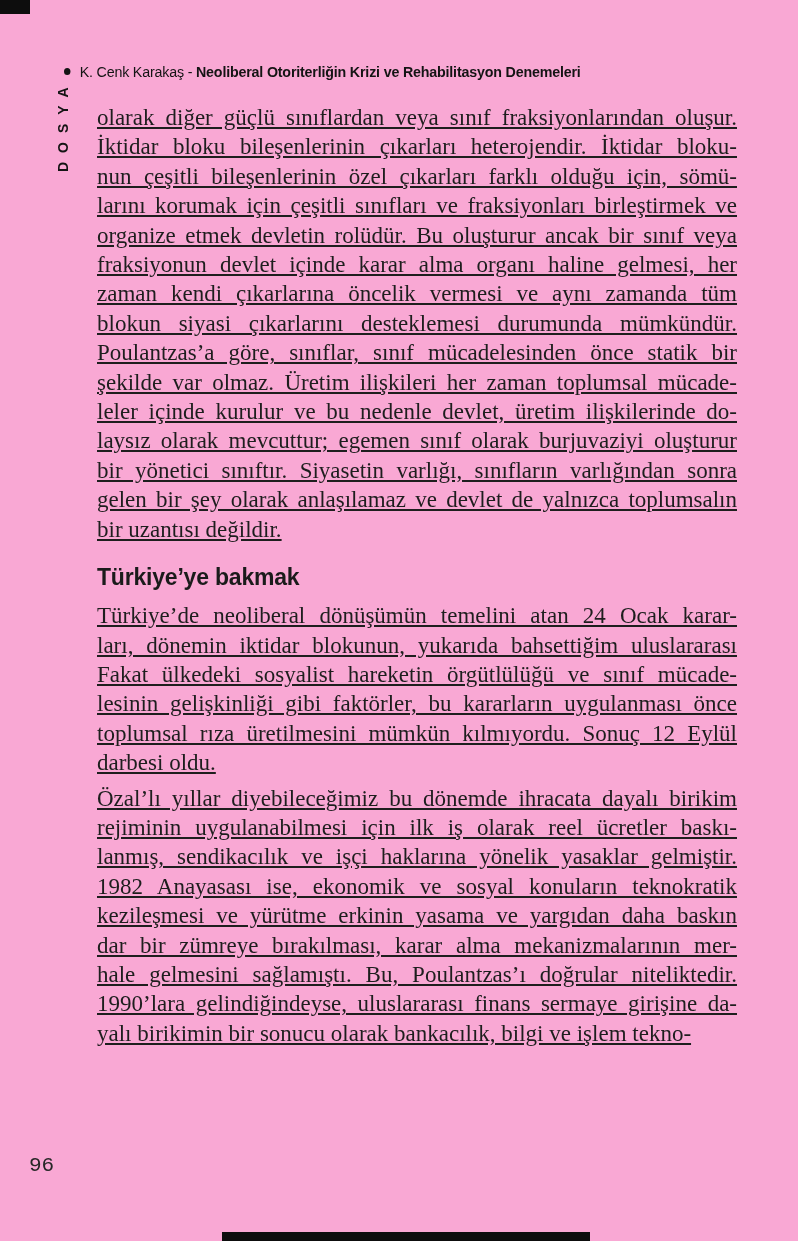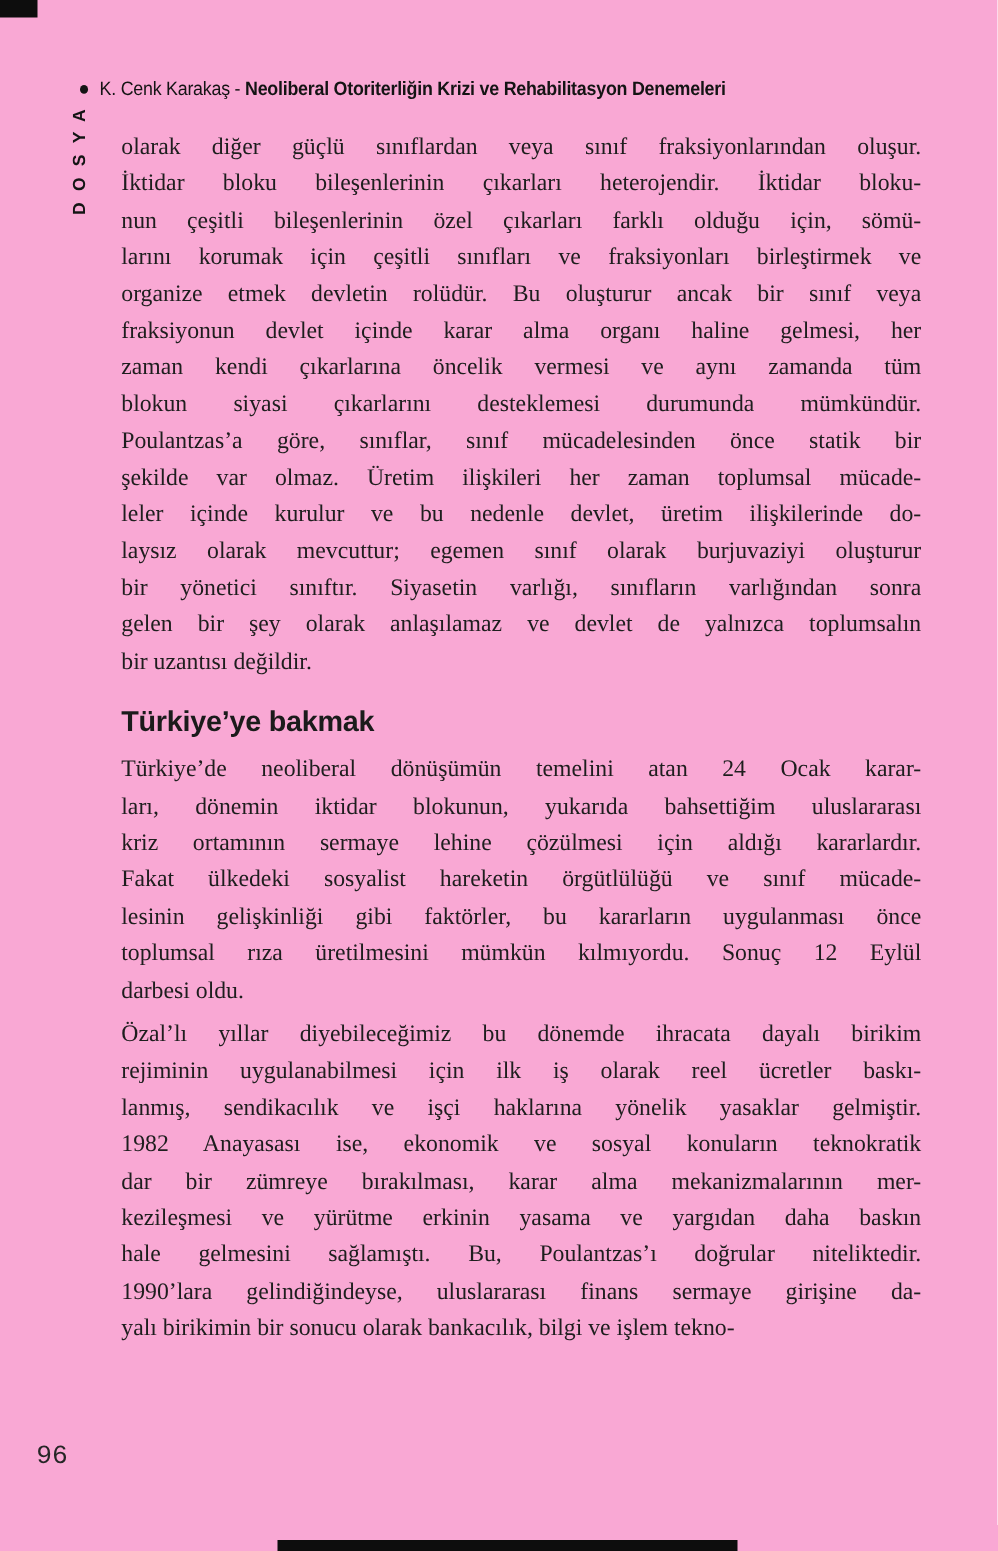--- a/index.html
+++ b/index.html
@@ -50,23 +50,24 @@
     letter-spacing: 9px; color: #141414;
     white-space: nowrap;
   }
   
   .page-body {
     position: absolute; left: 97px; top: 103px;
     width: 640px;
   }
   .para { margin: 0 0 6px 0; }
   .ln {
-    font-size: 19px; line-height: 29.4px;
+    font-size: 23px; line-height: 29.4px;
     text-align: justify; text-align-last: justify;
     color: #1e1e1e;
+    text-decoration: underline;
   }
   .ln.last { text-align-last: left; }
   .section-heading {
     margin: 20px 0 11px 0;
     font-family: "Liberation Sans", sans-serif;
     font-weight: 700; font-size: 23px; line-height: 26px;
     letter-spacing: -0.2px; color: #1b1b1b;
   }
   
   .page-number {
@@ -104,33 +105,32 @@
         <div class="ln">leler içinde kurulur ve bu nedenle devlet, üretim ilişkilerinde do-</div>
         <div class="ln">laysız olarak mevcuttur; egemen sınıf olarak burjuvaziyi oluşturur</div>
         <div class="ln">bir yönetici sınıftır. Siyasetin varlığı, sınıfların varlığından sonra</div>
         <div class="ln">gelen bir şey olarak anlaşılamaz ve devlet de yalnızca toplumsalın</div>
         <div class="ln last">bir uzantısı değildir.</div>
       </div>
       <h2 class="section-heading">Türkiye’ye bakmak</h2>
       <div class="para">
         <div class="ln">Türkiye’de neoliberal dönüşümün temelini atan 24 Ocak karar-</div>
         <div class="ln">ları, dönemin iktidar blokunun, yukarıda bahsettiğim uluslararası</div>
-        <div class="ln">kriz ortamının sermaye lehine çözülmesi için aldığı kararlardır.</div>
         <div class="ln">Fakat ülkedeki sosyalist hareketin örgütlülüğü ve sınıf mücade-</div>
         <div class="ln">lesinin gelişkinliği gibi faktörler, bu kararların uygulanması önce</div>
         <div class="ln">toplumsal rıza üretilmesini mümkün kılmıyordu. Sonuç 12 Eylül</div>
         <div class="ln last">darbesi oldu.</div>
       </div>
       <div class="para">
         <div class="ln">Özal’lı yıllar diyebileceğimiz bu dönemde ihracata dayalı birikim</div>
         <div class="ln">rejiminin uygulanabilmesi için ilk iş olarak reel ücretler baskı-</div>
         <div class="ln">lanmış, sendikacılık ve işçi haklarına yönelik yasaklar gelmiştir.</div>
         <div class="ln">1982 Anayasası ise, ekonomik ve sosyal konuların teknokratik</div>
+        <div class="ln">kezileşmesi ve yürütme erkinin yasama ve yargıdan daha baskın</div>
         <div class="ln">dar bir zümreye bırakılması, karar alma mekanizmalarının mer-</div>
-        <div class="ln">kezileşmesi ve yürütme erkinin yasama ve yargıdan daha baskın</div>
         <div class="ln">hale gelmesini sağlamıştı. Bu, Poulantzas’ı doğrular niteliktedir.</div>
         <div class="ln">1990’lara gelindiğindeyse, uluslararası finans sermaye girişine da-</div>
         <div class="ln last">yalı birikimin bir sonucu olarak bankacılık, bilgi ve işlem tekno-</div>
       </div>
     </main>
 
   <div class="page-number">96</div>
 
   <div class="bottom-bar"></div>
 

